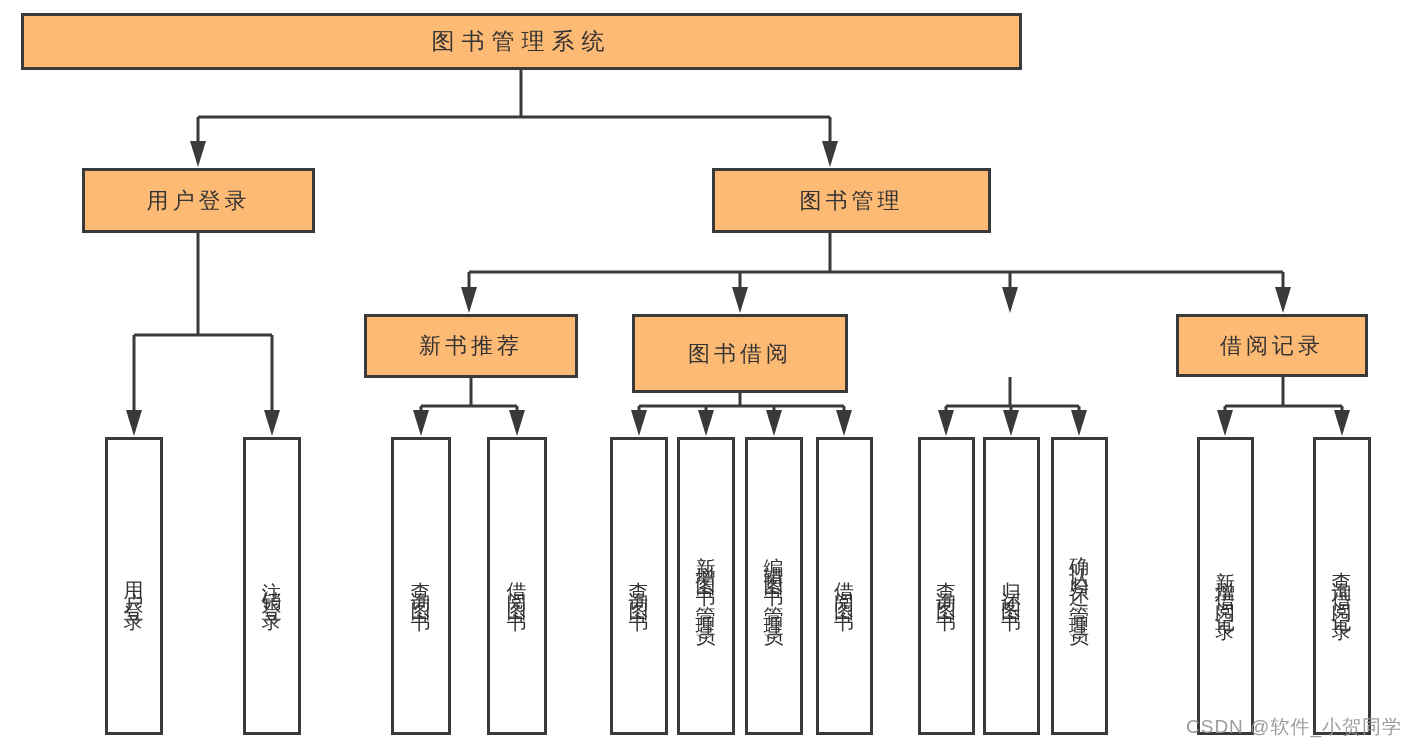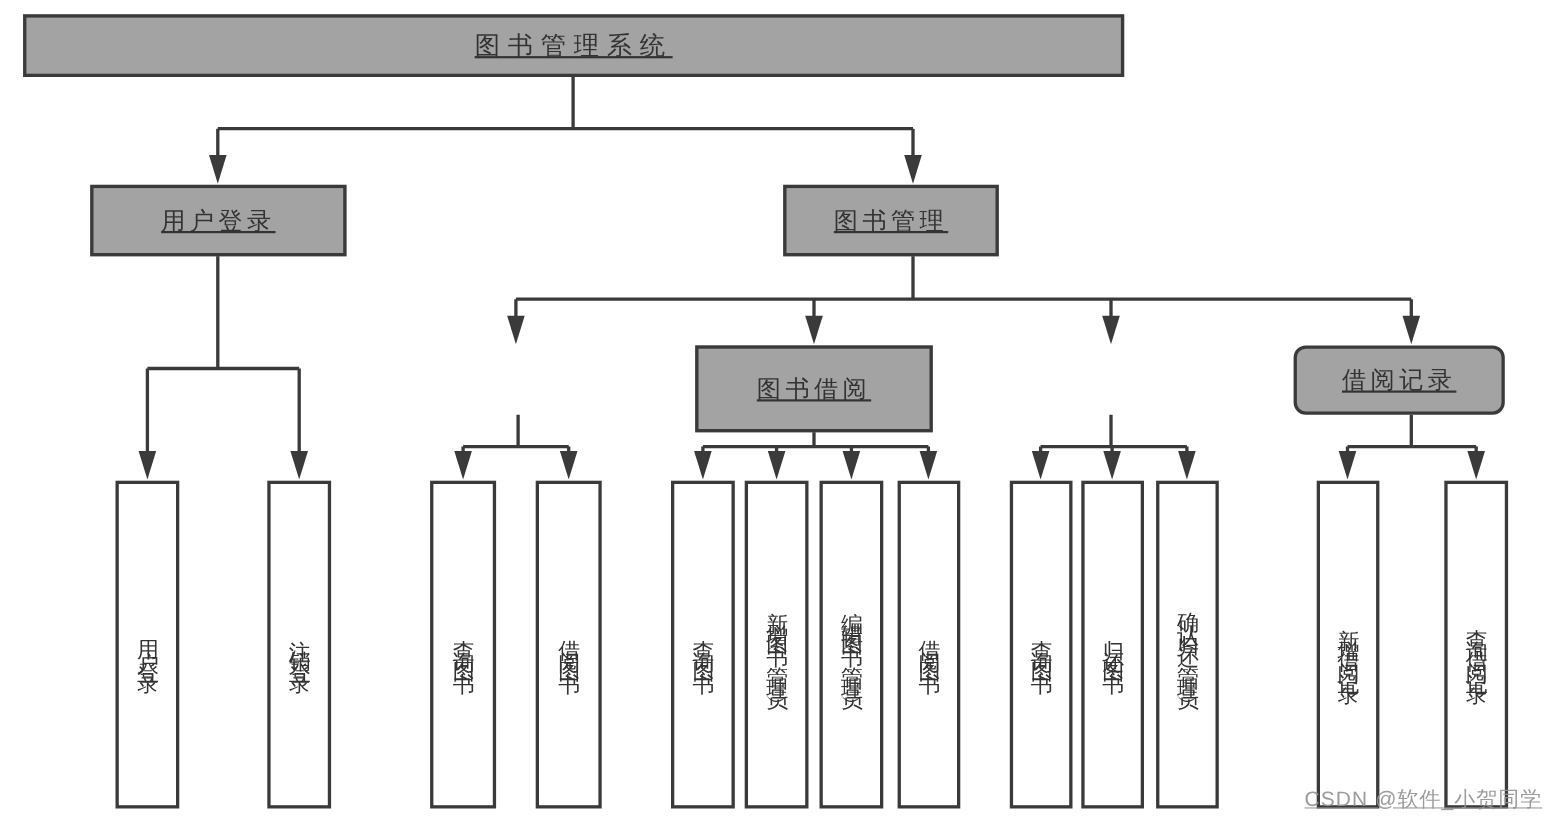--- a/index.html
+++ b/index.html
@@ -2,37 +2,37 @@
 <html><head>
 <meta charset="utf-8">
 <style>
   html,body{margin:0;padding:0;background:#fff;}
   #stage{
     position:relative;width:1405px;height:747px;background:#ffffff;overflow:hidden;
     font-family:"Liberation Sans","DejaVu Sans",sans-serif;color:#333;
   }
   #wires{position:absolute;left:0;top:0;width:1405px;height:747px;pointer-events:none;}
   .hbox{
-    position:absolute;box-sizing:border-box;background:#a3a3a3;border:3px solid #3a3a3a;
+    position:absolute;box-sizing:border-box;background:#fdba74;border:3px solid #3a3a3a;
     display:flex;align-items:center;justify-content:center;
-    font-size:22px;letter-spacing:4px;color:#333;white-space:nowrap;z-index:2;text-decoration:underline;
+    font-size:22px;letter-spacing:4px;color:#333;white-space:nowrap;z-index:2;
   }
   .hbox.title{font-size:23px;letter-spacing:7px;}
   .vbox{
     position:absolute;box-sizing:border-box;background:#fff;border:3px solid #3a3a3a;
     display:flex;align-items:center;justify-content:center;
     top:437px;height:298px;z-index:2;
   }
   .vtext{
     writing-mode:vertical-rl;font-size:20px;letter-spacing:10px;color:#333;
     line-height:1.1;white-space:nowrap;
   }
   #watermark{
     position:absolute;left:1186px;top:714px;z-index:4;
-    font-size:19px;letter-spacing:1px;color:rgba(148,148,148,0.92);white-space:nowrap;text-decoration:underline;
+    font-size:19px;letter-spacing:1px;color:rgba(148,148,148,0.92);white-space:nowrap;
   }
 </style>
 </head>
 <body>
 
 <div id="stage">
 
   <svg id="wires" viewBox="0 0 1405 747" xmlns="http://www.w3.org/2000/svg">
     <g stroke="#3a3a3a" stroke-width="3" fill="none">
 
@@ -80,28 +80,31 @@
     </g>
   </svg>
 
   <div class="hbox title" style="left:21px;top:13px;width:1001px;height:57px;">
     <span>图书管理系统</span>
   </div>
 
   <div class="hbox" style="left:82px;top:168px;width:233px;height:65px;">
     <span>用户登录</span>
   </div>
-  <div class="hbox" style="left:712px;top:168px;width:196px;height:65px;">
+  <div class="hbox" style="left:712px;top:168px;width:279px;height:65px;">
     <span>图书管理</span>
   </div>
 
+  <div class="hbox" style="left:364px;top:314px;width:214px;height:64px;">
+    <span>新书推荐</span>
+  </div>
   <div class="hbox" style="left:632px;top:314px;width:216px;height:79px;">
     <span>图书借阅</span>
   </div>
-  <div class="hbox" style="left:1176px;top:314px;width:192px;height:63px;border-radius:11px;">
+  <div class="hbox" style="left:1176px;top:314px;width:192px;height:63px;">
     <span>借阅记录</span>
   </div>
 
   <div class="vbox" style="left:105px;width:58px;">
     <span class="vtext">用户登录</span>
   </div>
   <div class="vbox" style="left:243px;width:58px;">
     <span class="vtext">注销登录</span>
   </div>
 

